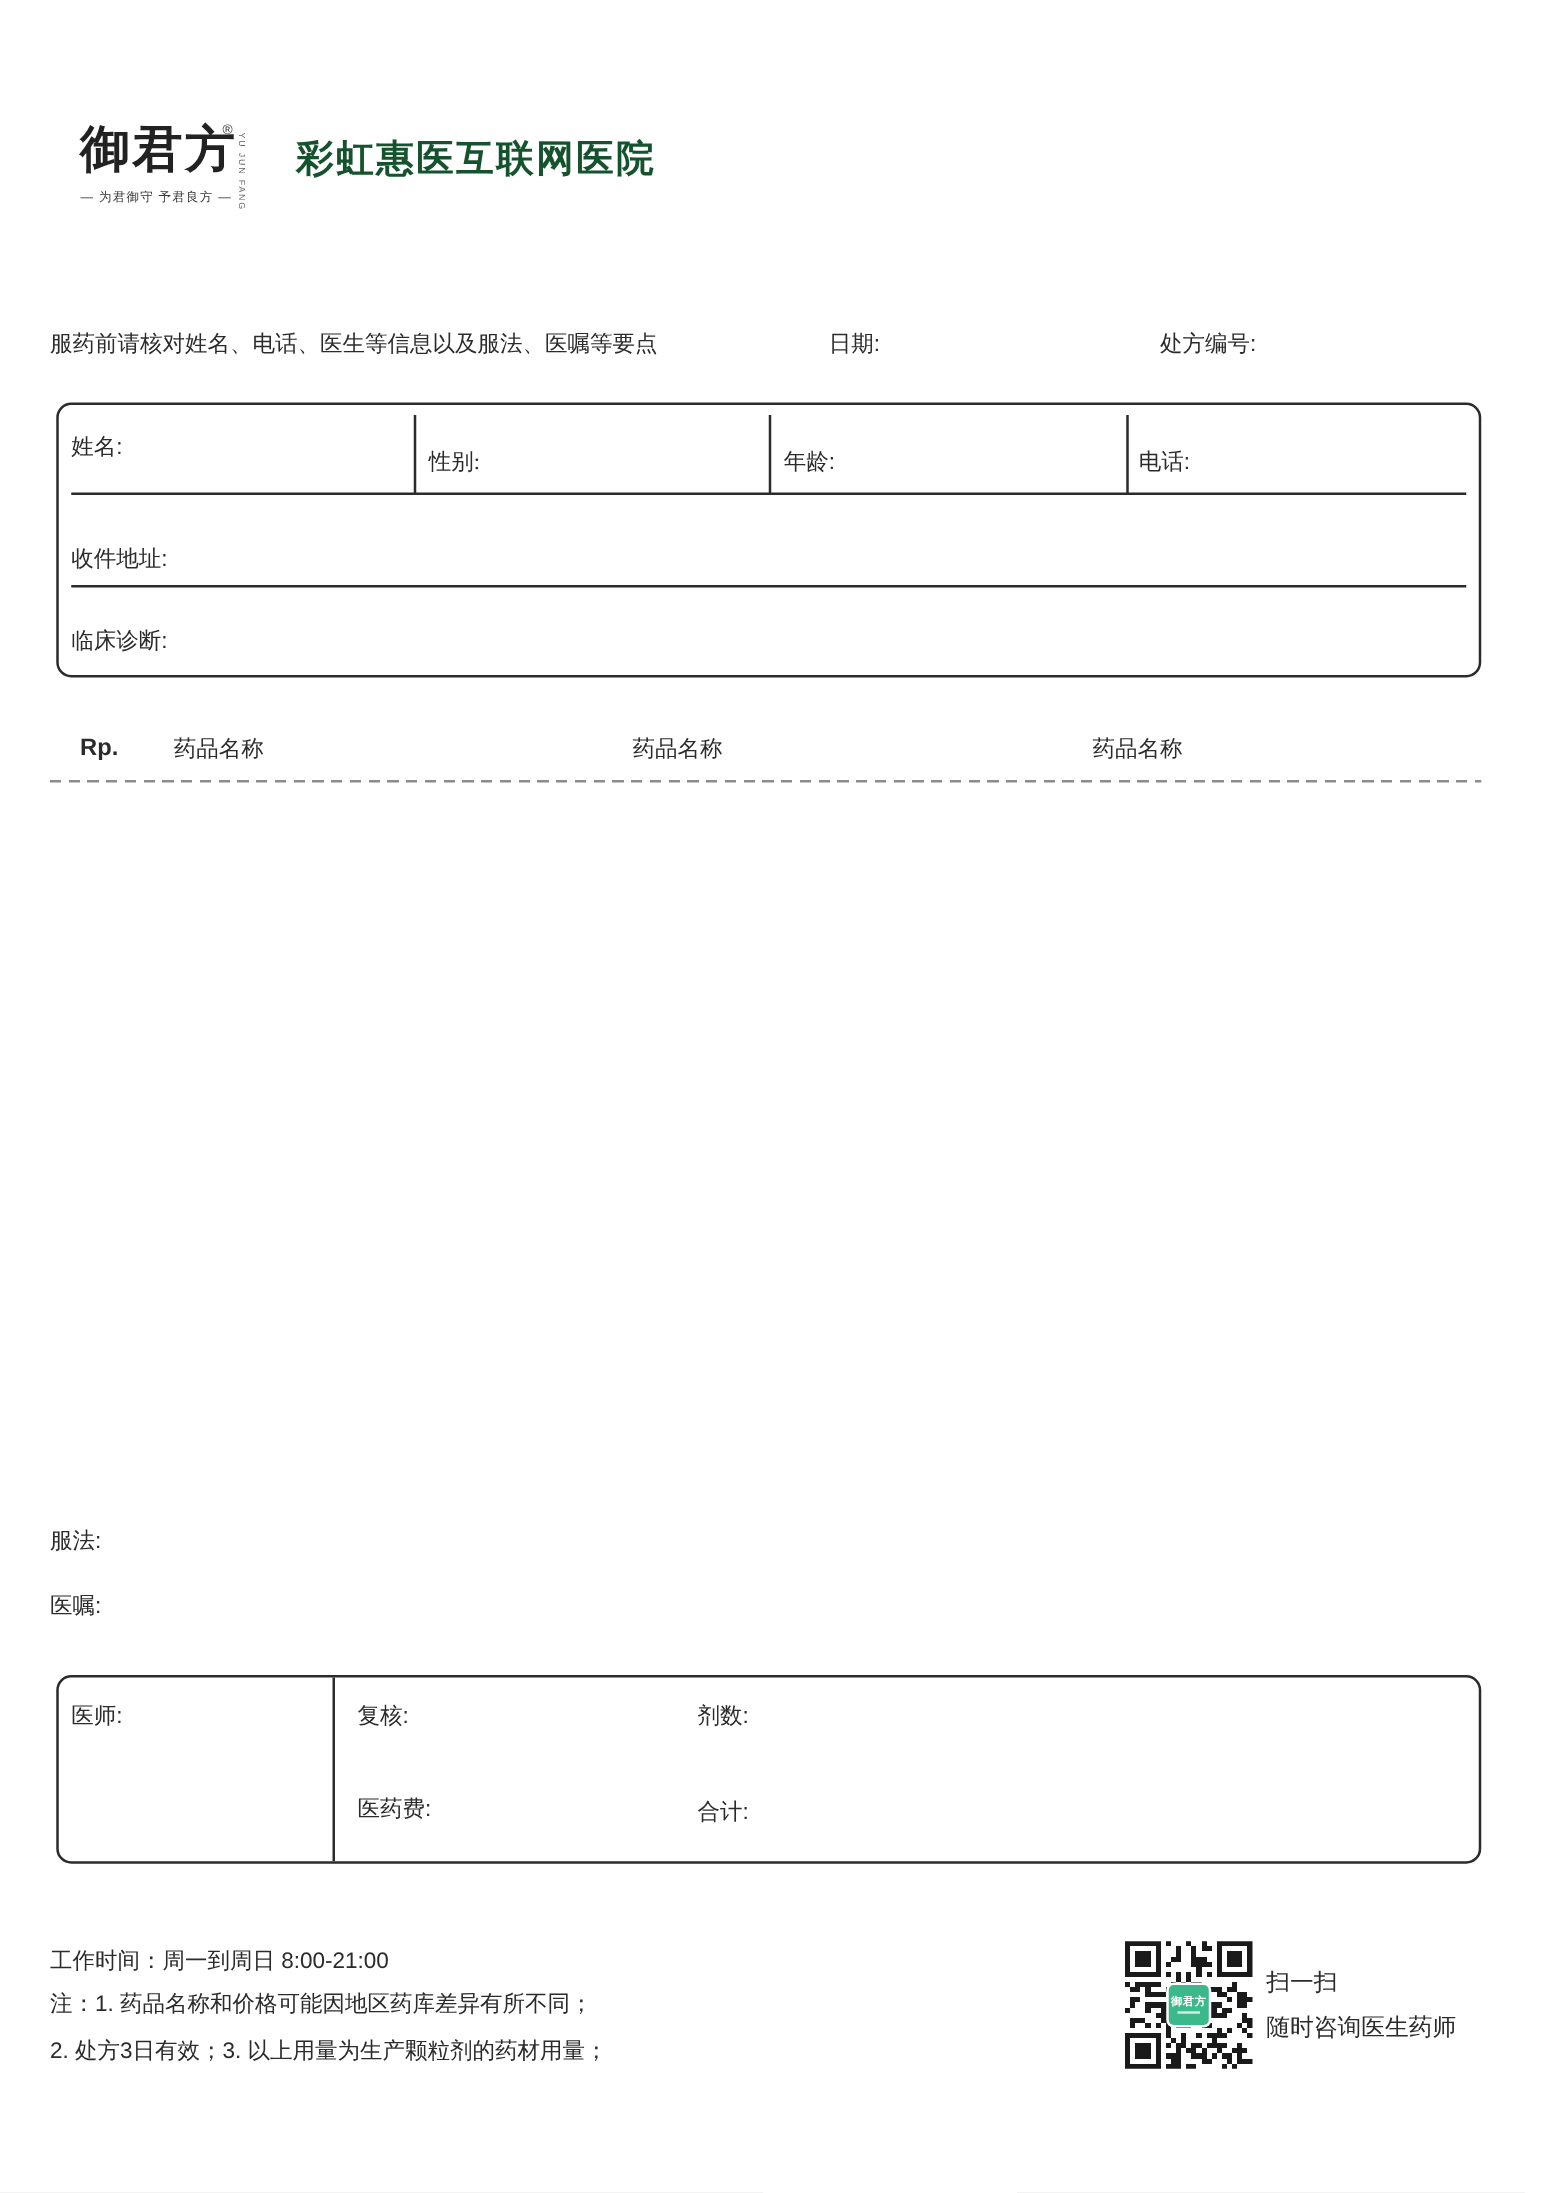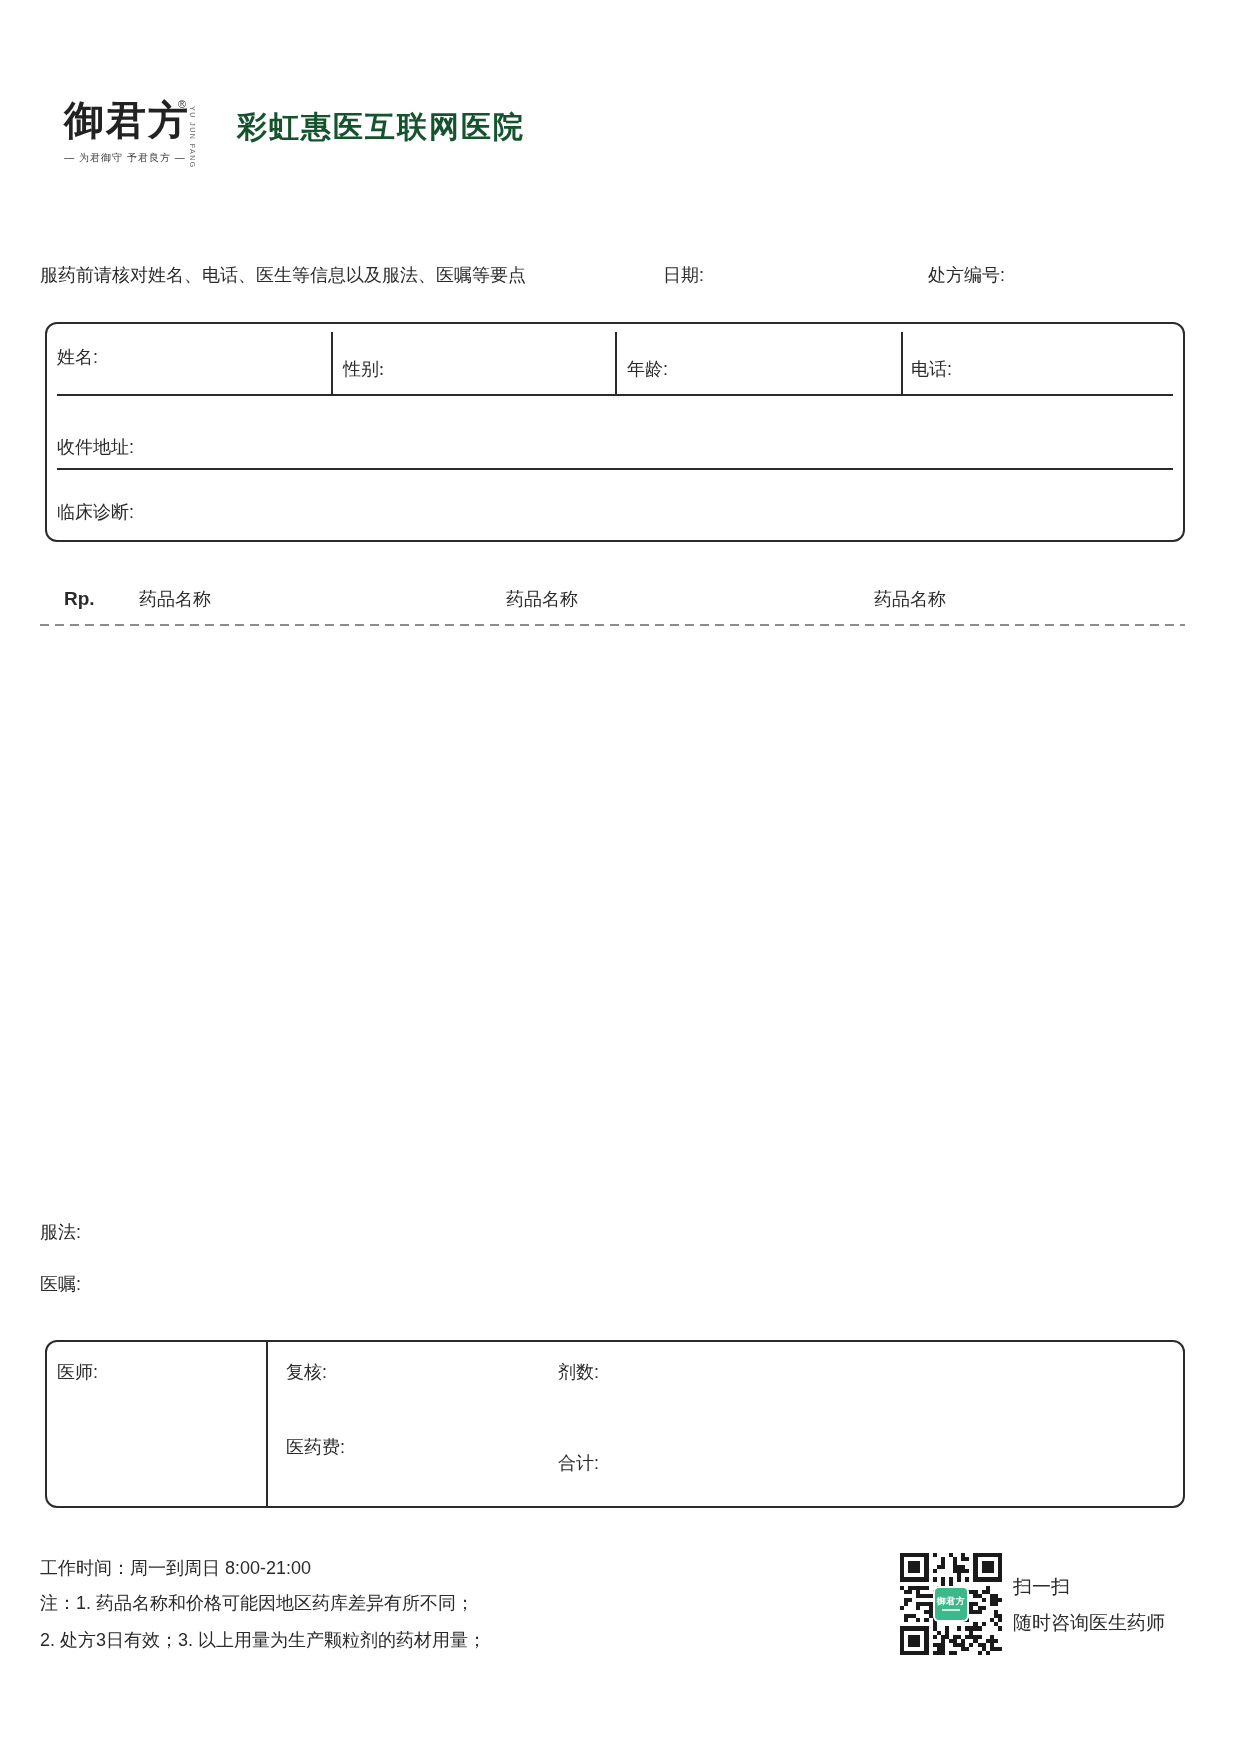--- a/index.html
+++ b/index.html
@@ -70,30 +70,30 @@
     left:40px;top:624px;width:1145px;height:2px;
     background:repeating-linear-gradient(90deg,#8c8c8c 0 9px,transparent 9px 15px);
   }
 
   
   .usage{left:40px;top:1221px;}
   .advice{left:40px;top:1273px;}
 
   
   .signoff-box{
-    left:45px;top:1340px;width:1140px;height:168px;
+    left:45px;top:1340px;width:1140px;height:151px;
     border:2px solid #2b2b2b;border-radius:12px;
     box-sizing:border-box;
   }
   .signoff-box .divider{position:absolute;left:219px;top:0;bottom:0;width:2px;background:#2b2b2b;}
   .s-doctor{left:10px;top:19px;}
   .s-review{left:239px;top:19px;}
   .s-doses{left:511px;top:19px;}
   .s-fee{left:239px;top:94px;}
-  .s-total{left:511px;top:110px;}
+  .s-total{left:511px;top:96px;}
   .signoff-box .lbl{position:absolute;}
 
   
   .work-hours{left:40px;top:1557px;}
   .note-1{left:40px;top:1592px;}
   .note-2{left:40px;top:1629px;}
 
   .qr-wrap{left:900px;top:1553px;width:102px;height:102px;}
   .qr-wrap svg{display:block;width:102px;height:102px;fill:#1a1a1a;shape-rendering:crispEdges;}
   .qr-center{

